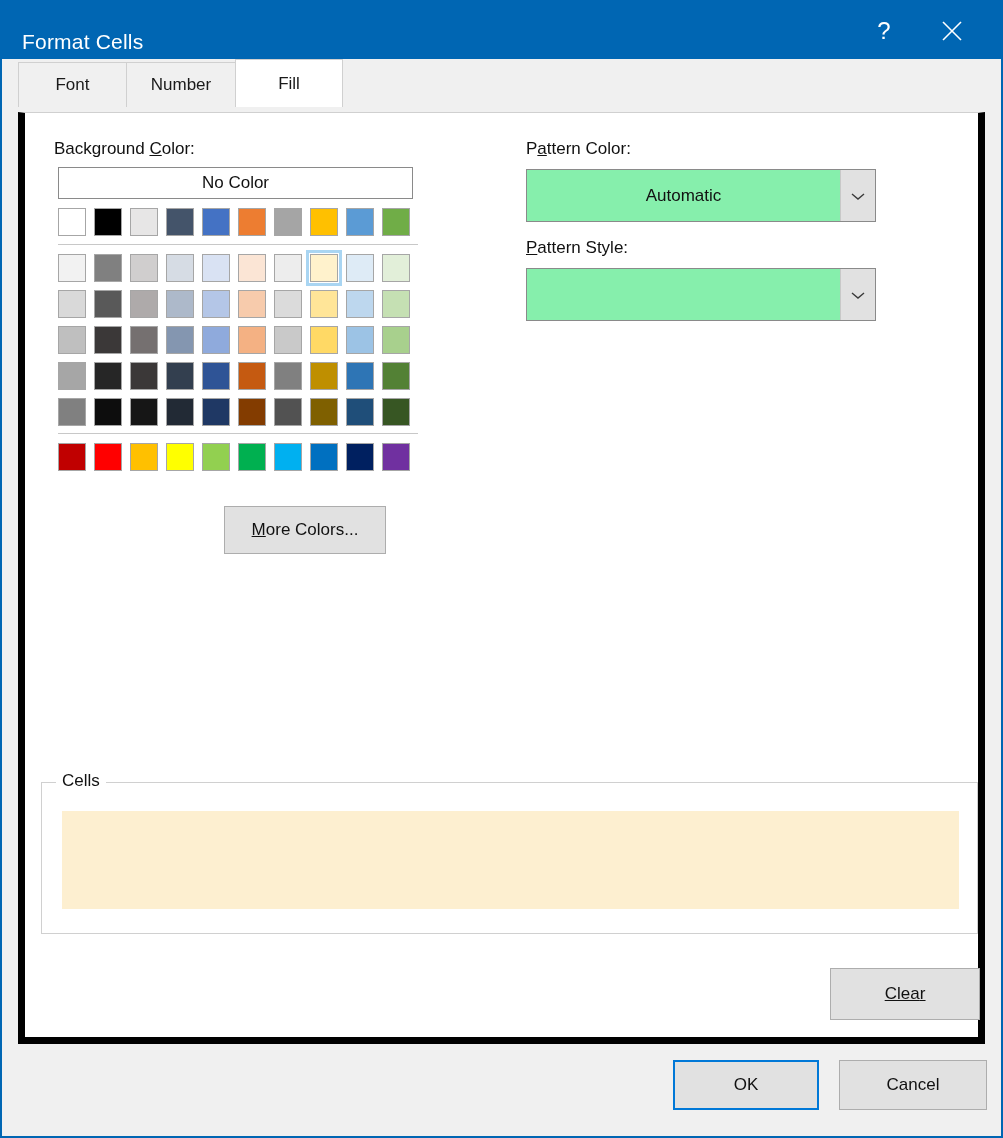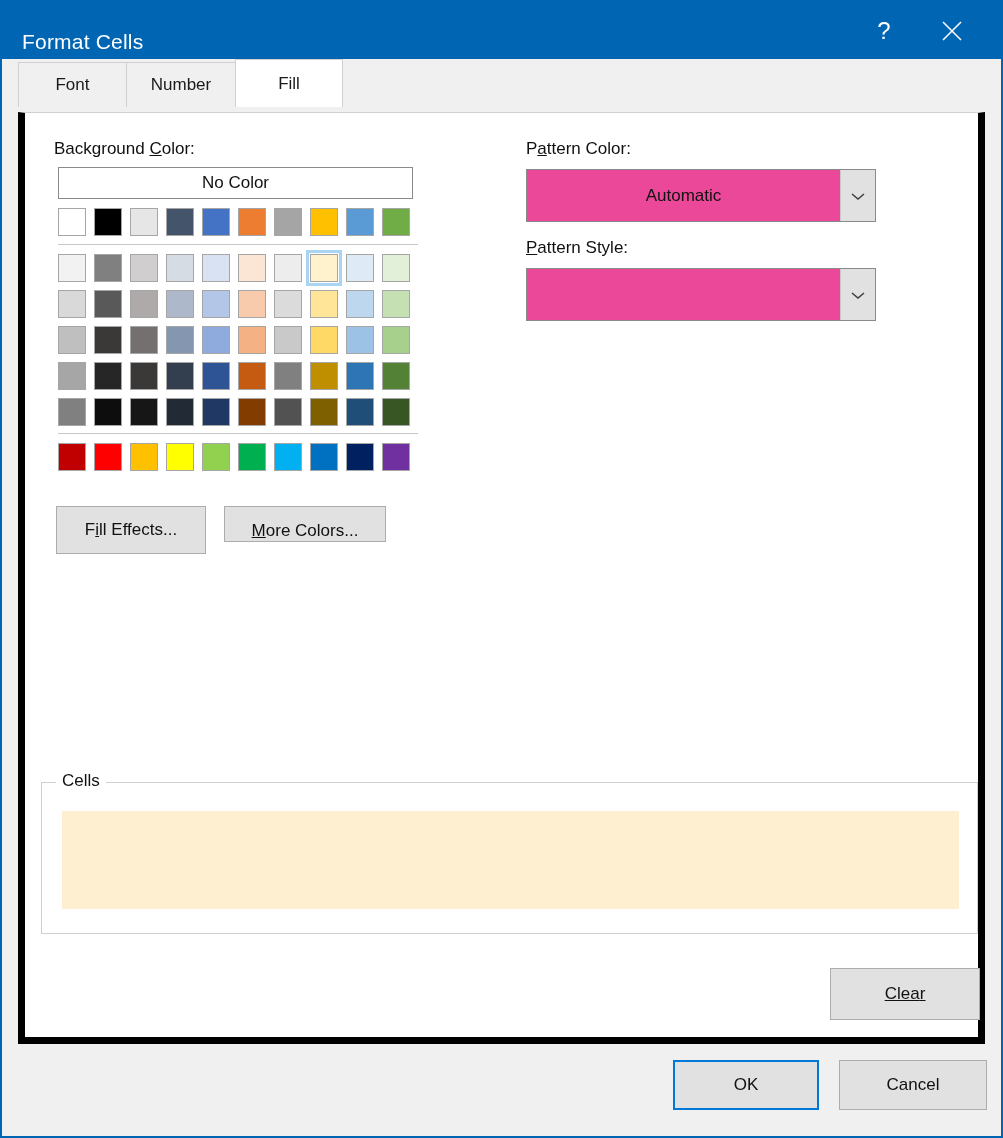--- a/index.html
+++ b/index.html
@@ -194,38 +194,37 @@
     left: 31px;
     top: 393px;
     width: 150px;
     height: 48px;
   }
   #more-colors-btn {
     position: absolute;
     left: 199px;
     top: 393px;
     width: 162px;
-    height: 36px;
-    align-items: flex-end;
+    height: 48px;
   }
   #clear-btn {
     position: absolute;
     left: 805px;
     top: 855px;
     width: 150px;
     height: 52px;
     text-decoration: underline;
   }
 
   
   .combo {
     position: absolute;
     box-sizing: border-box;
     border: 1px solid #8a8a8a;
-    background: #ec4899;
+    background: #86efac;
     display: flex;
     align-items: stretch;
   }
   .combo-value {
     flex: 1 1 auto;
     display: flex;
     align-items: center;
     justify-content: center;
     font-size: 17px;
     color: #111111;
@@ -568,23 +567,20 @@
           </div>
           <div class="swatch-wrap">
             <div class="swatch" style="background: rgb(0, 32, 96);"></div>
           </div>
           <div class="swatch-wrap">
             <div class="swatch" style="background: rgb(112, 48, 160);"></div>
           </div>
         </div>
     </div>
 
-    <div class="btn" id="fill-effects-btn">
-      <span><span>F</span><u>i</u><span>ll Effects...</span></span>
-    </div>
 
     <div class="btn" id="more-colors-btn">
       <span><span></span><u>M</u><span>ore Colors...</span></span>
     </div>
 
     <div class="field-label" id="pattern-color-label">
       <span>P</span><u>a</u><span>ttern Color:</span>
     </div>
 
     <div class="combo" id="pattern-color-combo">

